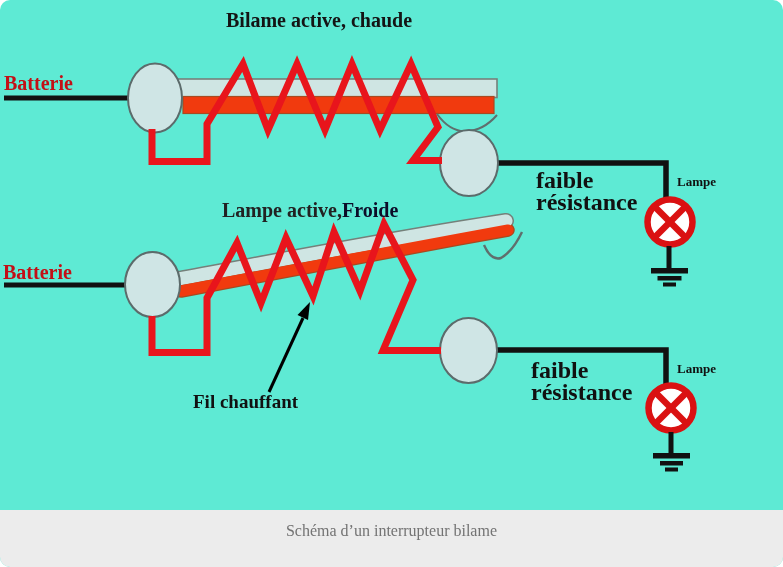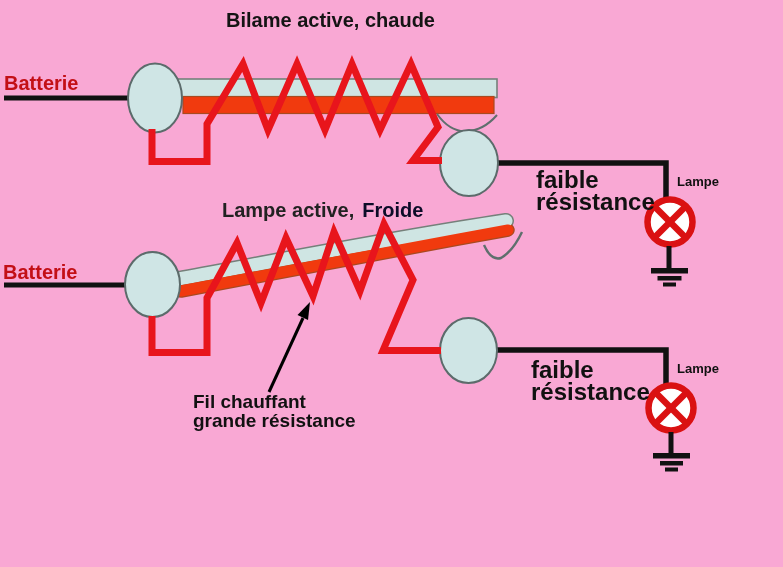--- a/index.html
+++ b/index.html
@@ -1,25 +1,25 @@
 <!DOCTYPE html>
 <html><head>
 <meta charset="utf-8">
 <style>
   html,body { margin:0; padding:0; background:#fff; }
   .stage {
-    position:relative; width:783px; height:567px; background:#f9a8d4;
-    overflow:hidden; font-family:Liberation Sans, sans-serif;
+    position:relative; width:783px; height:567px; background:#5eead4;
+    overflow:hidden; font-family:Liberation Serif, serif;border-radius:10px;
   }
   .stage svg { position:absolute; left:0; top:0; }
   .label { position:absolute; white-space:nowrap; color:#111; }
   #lbl-title-top    { left:226px; top:9px;  font-size:20px; font-weight:bold; color:#141414; }
   #lbl-batt-top     { left:4px;   top:72px; font-size:20px; font-weight:bold; color:#c30f16; }
   #lbl-title-bottom { left:222px; top:199px; font-size:20px; font-weight:bold; color:#222222; }
-  #lbl-title-bottom .state { color:#0c0c28; margin-left:8px; }
+  #lbl-title-bottom .state { color:#0c0c28; }
   #lbl-batt-bottom  { left:3px;   top:261px; font-size:20px; font-weight:bold; color:#c30f16; }
   .res-label  { font-size:24px; font-weight:bold; line-height:22px; color:#111; }
   #lbl-res-top     { left:536px; top:169px; }
   #lbl-res-bottom  { left:531px; top:359px; }
   .lampe-label { font-size:13px; font-weight:bold; color:#111; }
   #lbl-lampe-top    { left:677px; top:174px; }
   #lbl-lampe-bottom { left:677px; top:361px; }
   #lbl-heater { left:193px; top:392px; width:200px; text-align:left;
                 font-size:19px; font-weight:bold; line-height:19px; white-space:normal; color:#111; }
   .caption-bar {
@@ -106,17 +106,19 @@
 
   <div class="label res-label" id="lbl-res-bottom">
     <div>faible</div>
     <div>résistance</div>
   </div>
 
   <div class="label lampe-label" id="lbl-lampe-bottom">Lampe</div>
 
   <div class="label" id="lbl-heater">
     <div>Fil chauffant</div>
-    <div>grande résistance</div>
   </div>
 
+  <div class="caption-bar">
+    <div class="caption-text">Schéma d’un interrupteur bilame</div>
+  </div>
 
 </div>
 
 </body></html>

